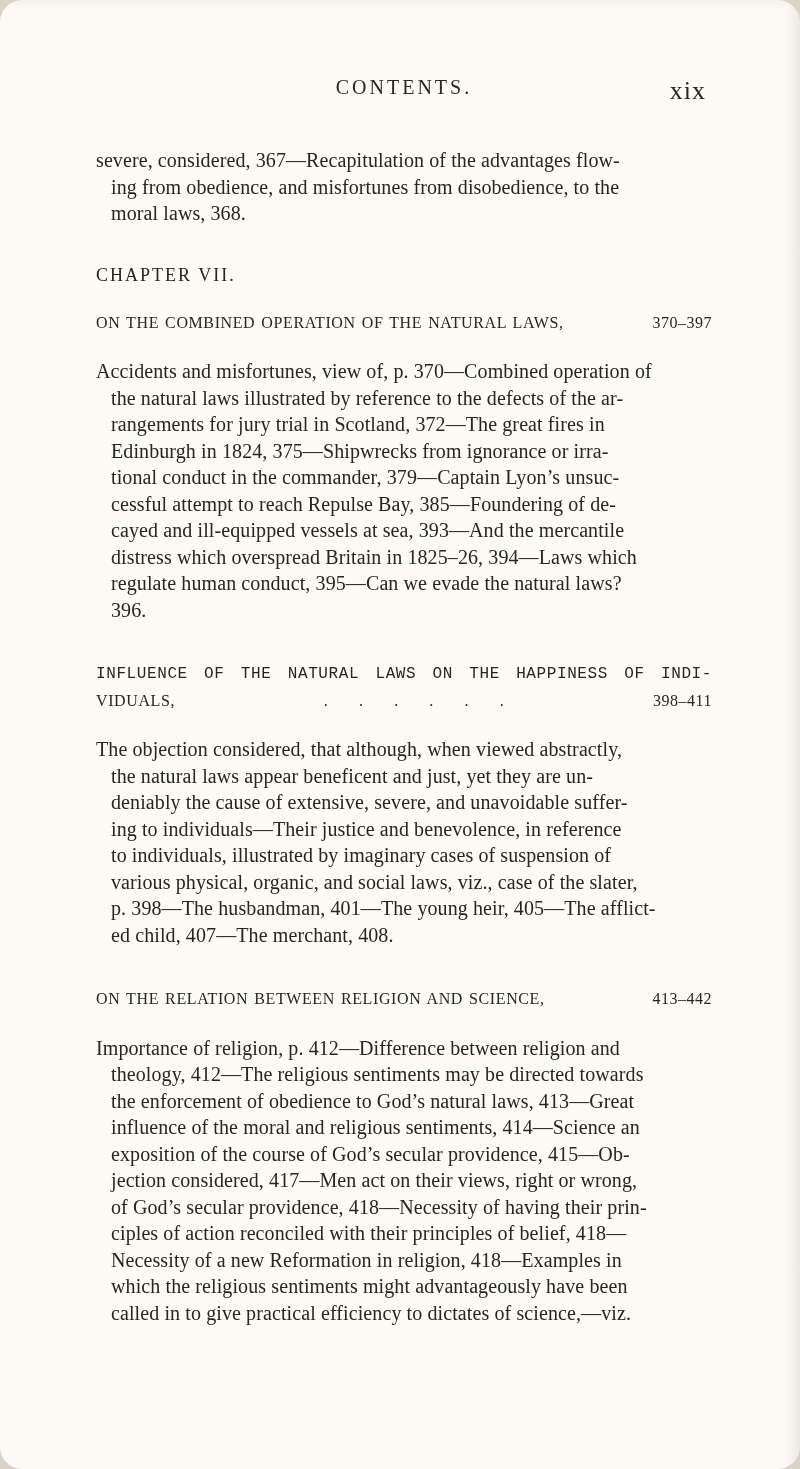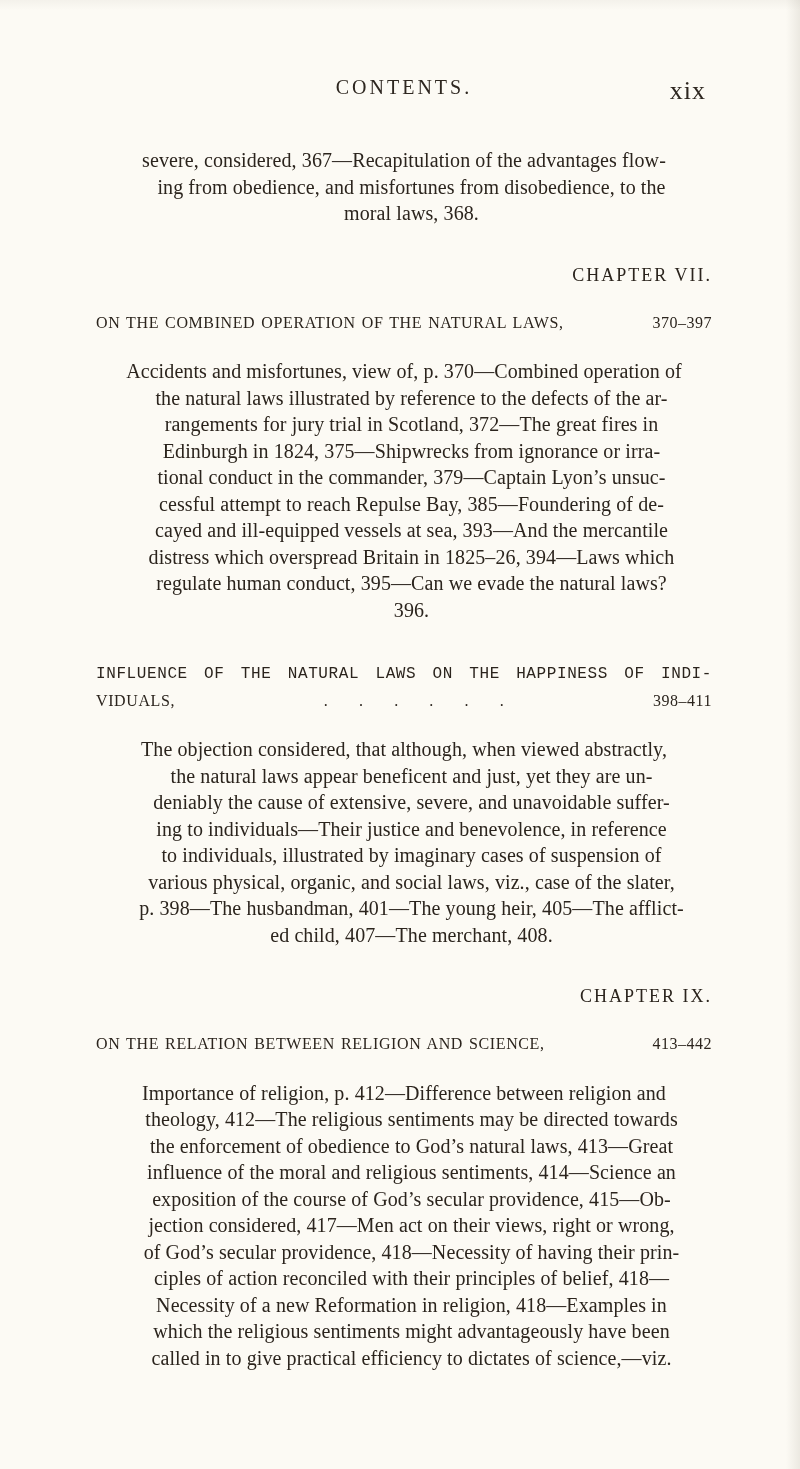--- a/index.html
+++ b/index.html
@@ -13,20 +13,21 @@
     height: 1469px;
     margin: 0 auto;
     box-sizing: border-box;
     padding: 76px 88px 40px 96px;
     background:
       linear-gradient(to left, rgba(90,80,60,0.10), rgba(90,80,60,0) 14px),
       linear-gradient(to bottom, rgba(90,80,60,0.05), rgba(90,80,60,0) 10px),
       #fcfaf4;
     color: #2b241d;
     overflow: hidden;
+    border-radius: 22px;
   }
   
   .running-head {
     position: relative;
     height: 27px;
     margin-bottom: 44px;
   }
   .head-title {
     display: block;
     text-align: center;
@@ -44,30 +45,30 @@
   }
   
   .para {
     margin: 0;
     font-size: 20px;
     line-height: 26.5px;
     white-space: pre-wrap;
     padding-left: 15px;
     text-indent: -15px;
     letter-spacing: 0.1px;
-    text-align: center;
+    text-align: left;
   }
   .para .it { }
   
   .chapter { margin-top: 38px; }
   .chap-head {
     margin: 0 0 24px 0;
     font-size: 18px;
     font-weight: normal;
-    text-align: right;
+    text-align: left;
     letter-spacing: 2px;
     color: #2b241d;
   }
   .chap-title {
     margin: 0 0 22px 0;
     font-size: 16px;
     letter-spacing: 0.6px;
     word-spacing: 1.5px;
     line-height: 26.5px;
     color: #2b241d;
@@ -141,21 +142,20 @@
 the natural laws appear beneficent and just, yet they are un-
 deniably the cause of extensive, severe, and unavoidable suffer-
 ing to individuals—Their justice and benevolence, in reference
 to individuals, illustrated by imaginary cases of suspension of
 various physical, organic, and social laws, </span><span class="it">viz.</span><span>, case of the slater,
 p. 398—The husbandman, 401—The young heir, 405—The afflict-
 ed child, 407—The merchant, 408.</span></p>
   </section>
 
   <section class="chapter">
-    <h2 class="chap-head">CHAPTER IX.</h2>
     <div class="chap-title">
       <div class="row">
         <span class="ct-text">ON THE RELATION BETWEEN RELIGION AND SCIENCE,</span>
         <span class="ct-pages">413–442</span>
       </div>
     </div>
     <p class="para"><span>Importance of religion, p. 412—Difference between religion and
 theology, 412—The religious sentiments may be directed towards
 the enforcement of obedience to God’s natural laws, 413—Great
 influence of the moral and religious sentiments, 414—Science an

